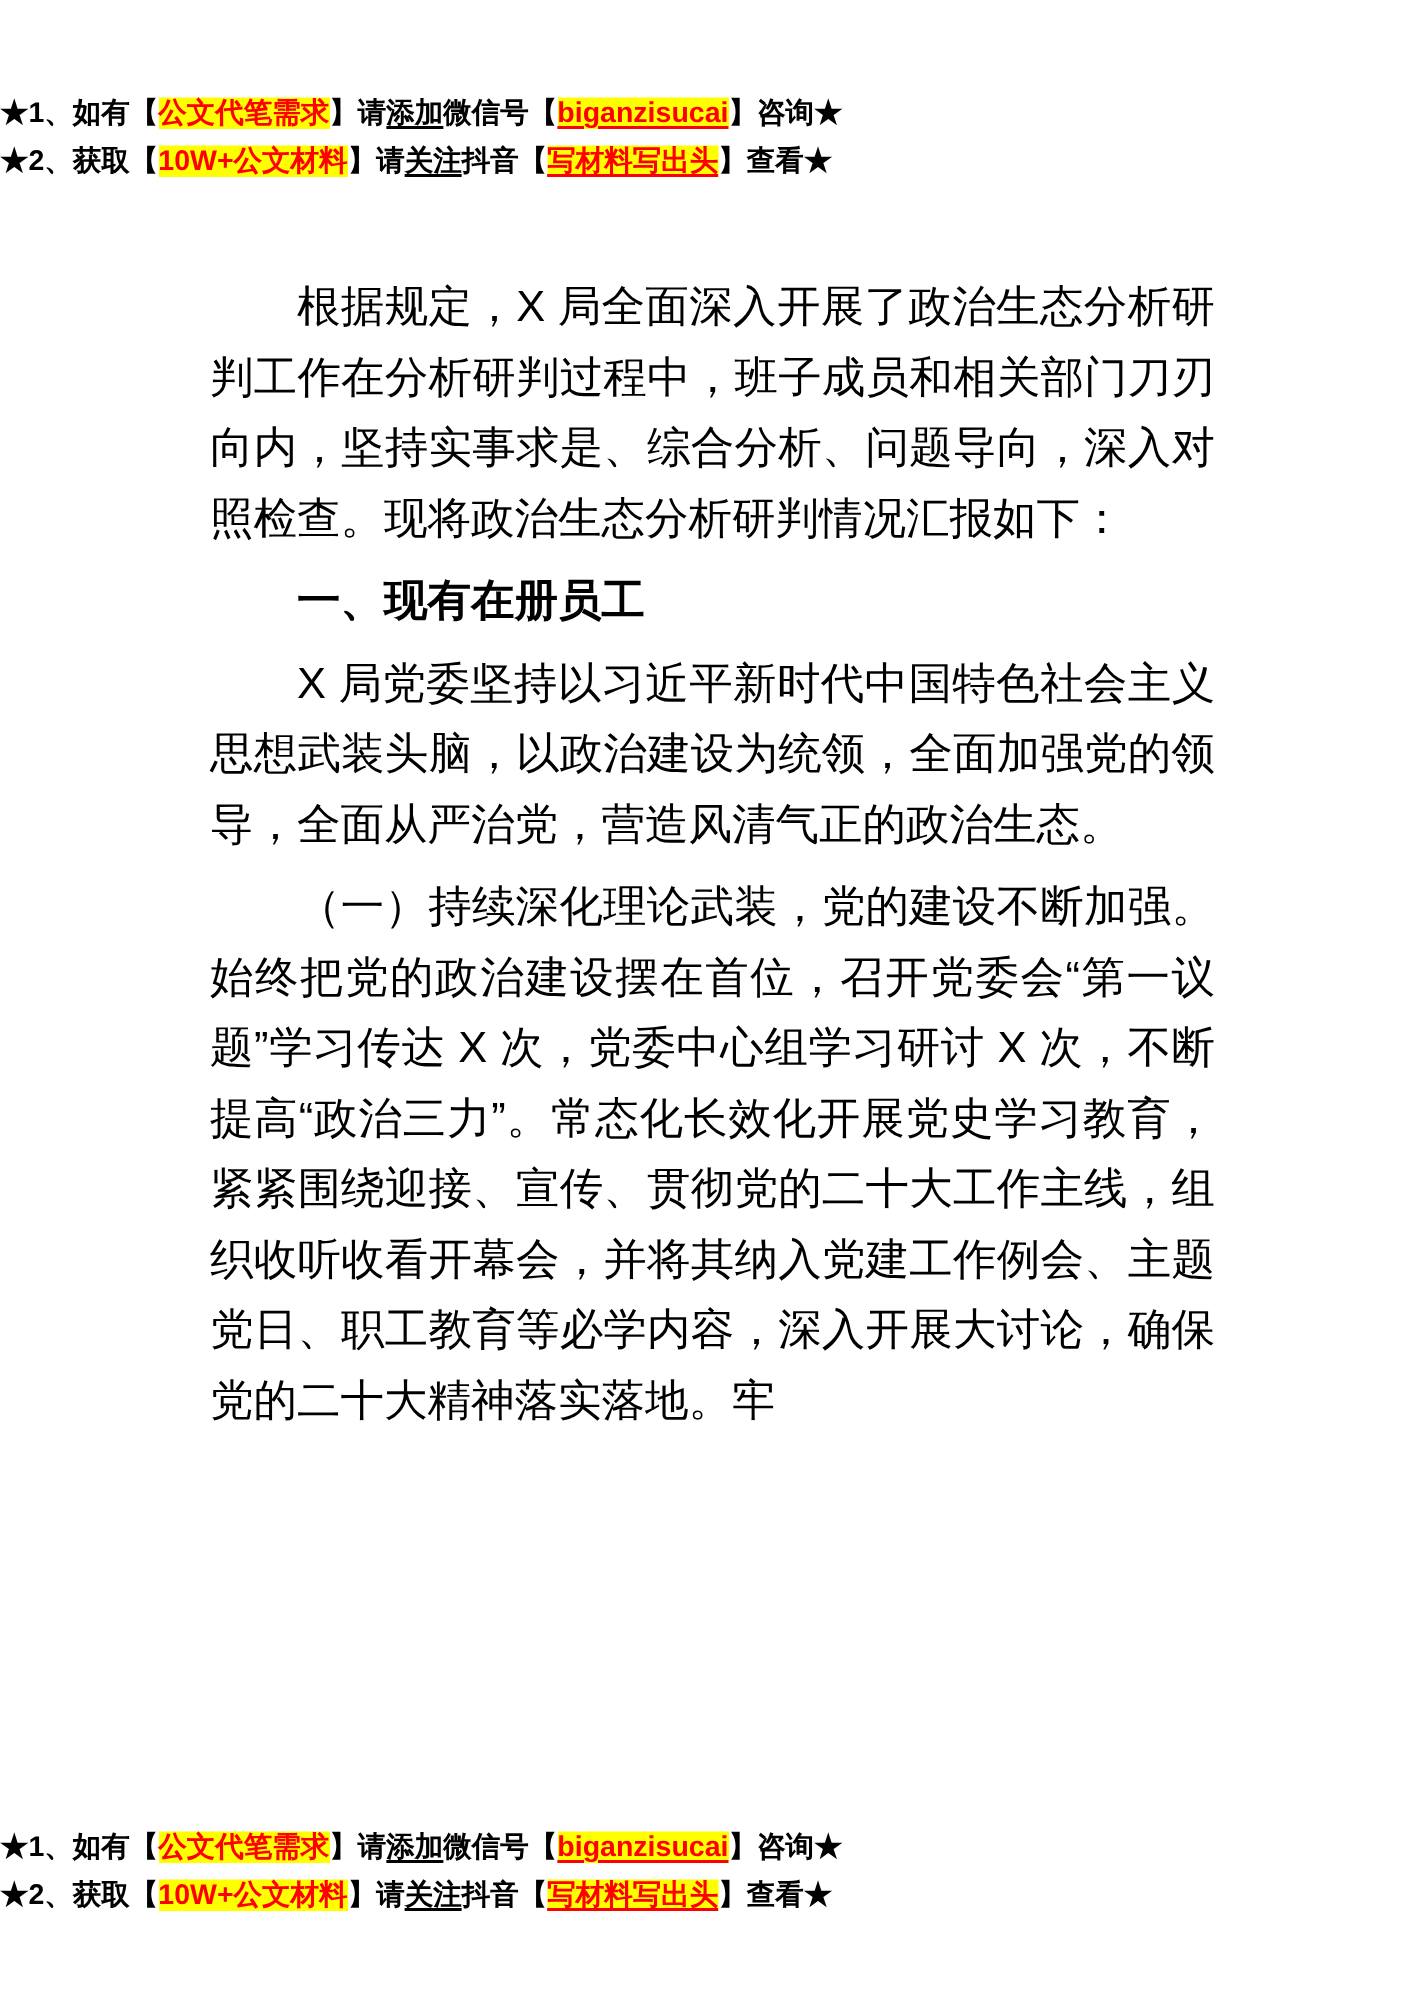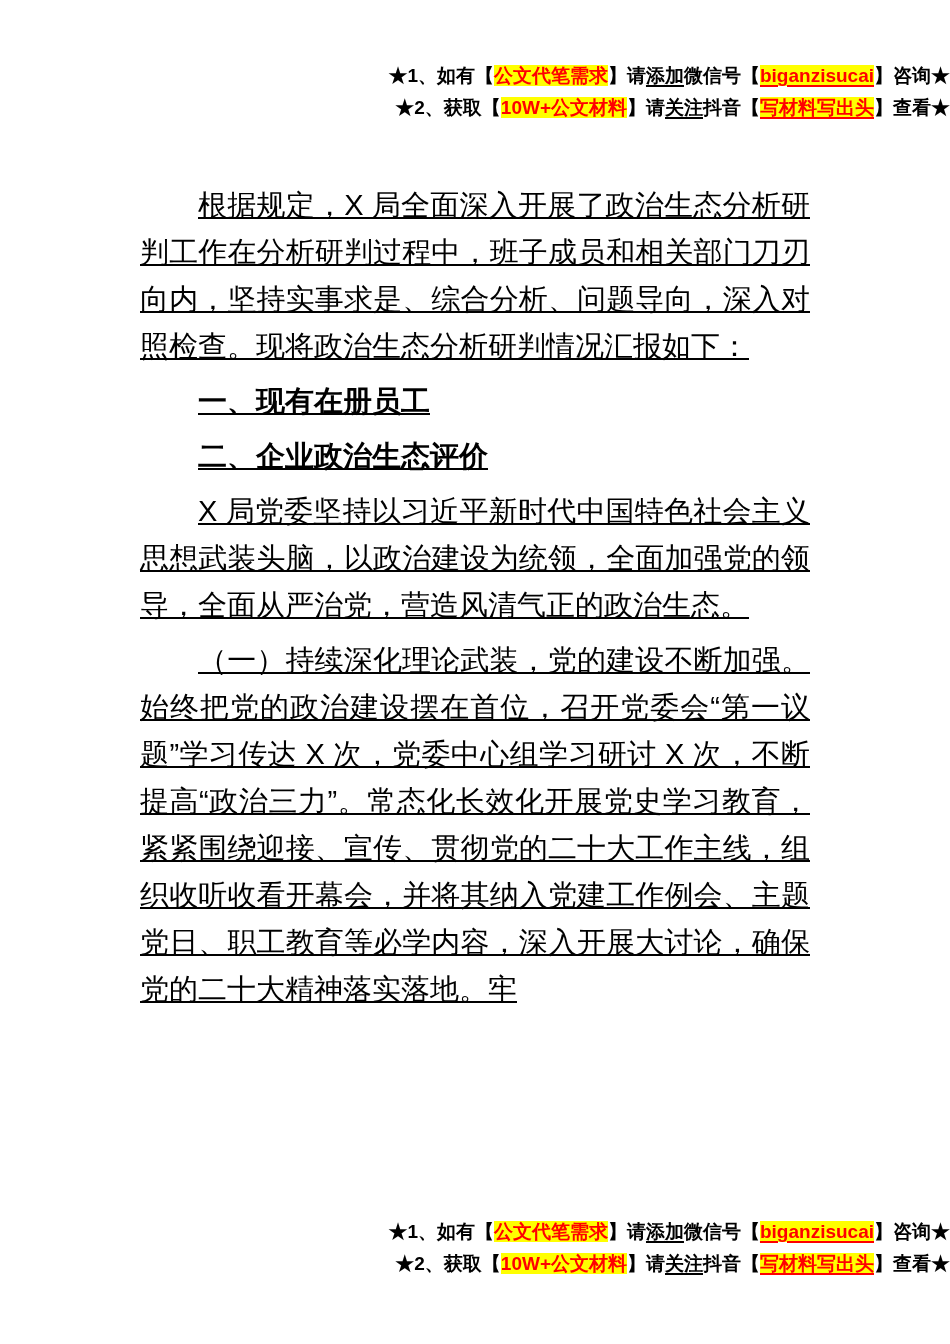--- a/index.html
+++ b/index.html
@@ -13,21 +13,21 @@
     height: 1344px;
     margin: 0 auto;
     background: #ffffff;
     overflow: hidden;
     font-family: "Liberation Sans", sans-serif;
     color: #000000;
   }
   
   .banner {
     width: 100%;
-    text-align: right;
+    text-align: left;
     font-size: 19px;
     font-weight: bold;
     line-height: 32px;
     color: #000000;
     white-space: nowrap;
   }
   .banner-header { padding-top: 60px; }
   .banner-footer {
     position: absolute;
     top: 1216px;
@@ -54,21 +54,20 @@
     margin: 58px 140px 0 140px;
   }
   .content p, .content h2 {
     margin: 8px 0 0 0;
     padding: 0;
     font-size: 29px;
     line-height: 47px;
     text-align: justify;
     text-indent: 58px;
     font-weight: normal;
-    text-decoration: underline;
   }
   .content p:first-child { margin-top: 0; }
   .content h2.section-heading { font-weight: bold; }
 </style>
 </head>
 <body>
 
 <div class="page">
 
   <div class="banner banner-header">
@@ -79,21 +78,20 @@
       <span>★2、获取【</span><span class="hl">10W+公文材料</span><span>】请</span><span class="ul">关注</span><span>抖音【</span><span class="hl ul">写材料写出头</span><span>】查看★</span>
     </div>
   </div>
 
 
   <div class="content">
     <p>根据规定，X 局全面深入开展了政治生态分析研判工作在分析研判过程中，班子成员和相关部门刀刃向内，坚持实事求是、综合分析、问题导向，深入对照检查。现将政治生态分析研判情况汇报如下：</p>
 
     <h2 class="section-heading">一、现有在册员工</h2>
 
-    <h2 class="section-heading">二、企业政治生态评价</h2>
     <p>X 局党委坚持以习近平新时代中国特色社会主义思想武装头脑，以政治建设为统领，全面加强党的领导，全面从严治党，营造风清气正的政治生态。</p>
     <p>（一）持续深化理论武装，党的建设不断加强。始终把党的政治建设摆在首位，召开党委会“第一议题”学习传达 X 次，党委中心组学习研讨 X 次，不断提高“政治三力”。常态化长效化开展党史学习教育，紧紧围绕迎接、宣传、贯彻党的二十大工作主线，组织收听收看开幕会，并将其纳入党建工作例会、主题党日、职工教育等必学内容，深入开展大讨论，确保党的二十大精神落实落地。牢</p>
   </div>
 
   <div class="banner banner-footer">
     <div class="banner-line">
       <span>★1、如有【</span><span class="hl">公文代笔需求</span><span>】请</span><span class="ul">添加</span><span>微信号【</span><span class="hl ul">biganzisucai</span><span>】咨询★</span>
     </div>
     <div class="banner-line">
       <span>★2、获取【</span><span class="hl">10W+公文材料</span><span>】请</span><span class="ul">关注</span><span>抖音【</span><span class="hl ul">写材料写出头</span><span>】查看★</span>

